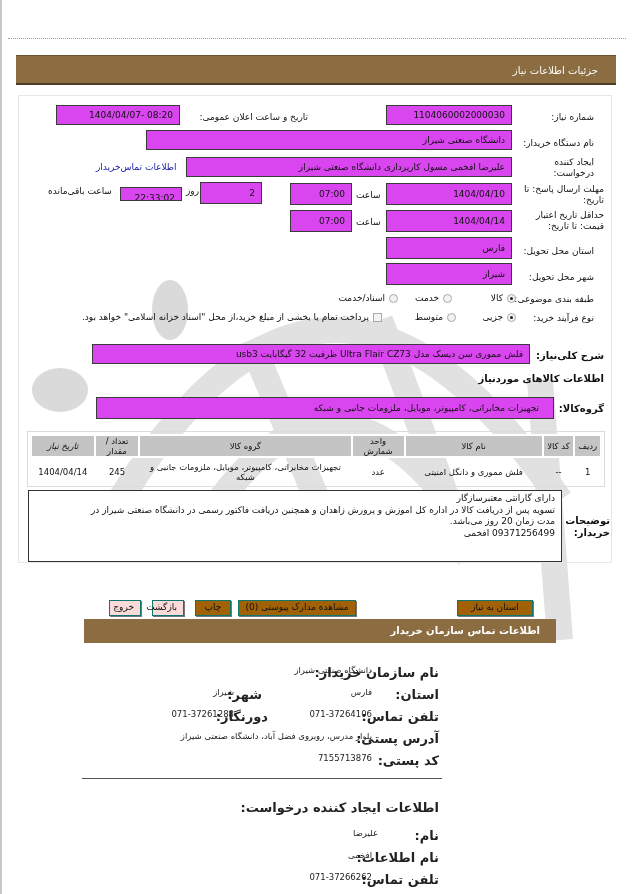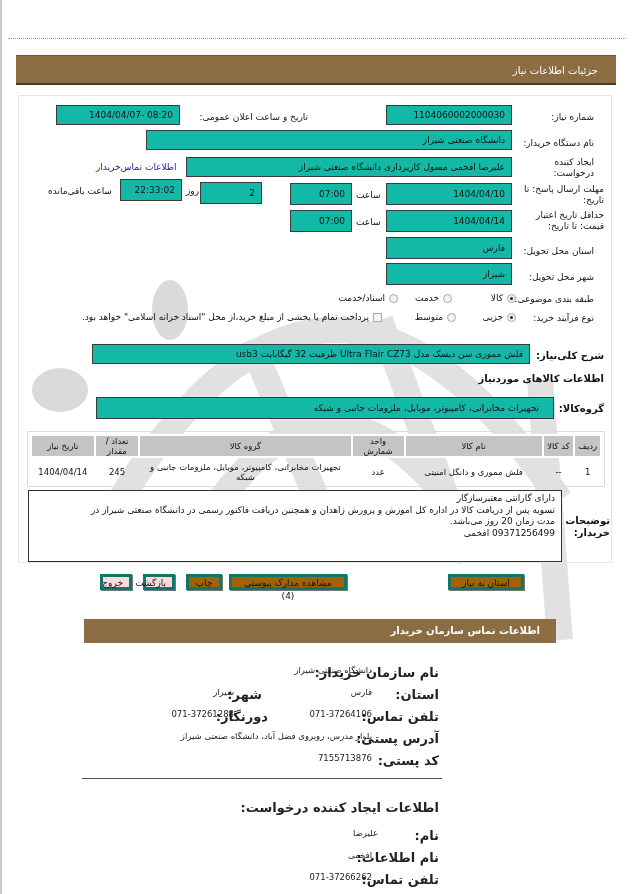--- a/index.html
+++ b/index.html
@@ -19,21 +19,21 @@
       color: #fff; font-size: 10px; line-height: 30px; padding-right: 18px;
     }
     .card {
       position: absolute; left: 18px; width: 594px; top: 95px; height: 468px;
       border: 1px solid #e6e6e6; background: transparent;
     }
     .watermark { position: absolute; left: 0; top: 200px; width: 634px; height: 460px; pointer-events: none; }
     .lbl { position: absolute; font-size: 9px; line-height: 11px; color: #111; white-space: nowrap; }
     .lbl.wrap { white-space: normal; }
     .box {
-      position: absolute; border: 1px solid #3a3a3a; background: #14b8a6;
+      position: absolute; border: 1px solid #3a3a3a; background: #d946ef;
       font-size: 9px; line-height: 18px; padding: 0 6px; white-space: nowrap; overflow: hidden;
       text-align: right;
     }
     .box.ltr { direction: ltr; text-align: right; }
     .link { position: absolute; color: #1a1aa6; font-size: 9px; white-space: nowrap; }
     .radio {
       display: inline-block; width: 9px; height: 9px; border-radius: 50%;
       border: 1px solid #a9a9a9; background: #f2f2f2; vertical-align: middle; position: relative;
     }
     .radio.on::after {
@@ -54,22 +54,22 @@
     table.items td {
       height: 28px; text-align: center; border-top: 1px solid #e3e3e3; line-height: 10px; padding: 0 2px;
     }
     .table-frame { position: absolute; left: 27px; width: 578px; top: 431px; height: 56px; border: 1px solid #dcdcdc; }
     .notes {
       position: absolute; left: 28px; width: 534px; top: 490px; height: 72px; border: 1px solid #333;
       background: #fff; font-size: 9px; line-height: 11.5px; padding: 2px 6px 0 4px; white-space: normal;
     }
     .notes div { white-space: nowrap; }
     .btn {
-      position: absolute; top: 574px; height: 16px; border: 3px solid #0f766e; font-size: 9px; line-height: 13px;
-      text-align: center; padding: 0 6px; box-shadow: 1px 1px 0 #777;
+      position: absolute; top: 600px; height: 16px; border: 1px solid #0f766e; font-size: 9px; line-height: 13px;
+      text-align: center; padding: 0 6px; box-shadow: 1px 1px 0 #777; margin-left: 9px;
     }
     .btn.green { background: #a16207; }
     .btn.red { background: #fbdada; }
     .banner2 {
       position: absolute; left: 84px; width: 472px; top: 619px; height: 24px; background: #8c6d42;
       color: #fff; font-size: 10px; font-weight: bold; line-height: 24px; padding-right: 16px;
     }
     .hr { position: absolute; left: 82px; width: 360px; top: 778px; border-top: 1px solid #555; }
     .clabel { position: absolute; font-size: 13px; font-weight: bold; color: #222; white-space: nowrap; }
     .cval { position: absolute; font-size: 8.5px; color: #222; white-space: nowrap; }
@@ -111,21 +111,21 @@
 <span class="lbl wrap" style="right:40px; top:157px; width:70px;">ایجاد کننده درخواست:</span>
 <div class="box" style="left:186px; top:157px; width:326px; height:20px;">علیرضا افخمی مسول  کارپردازی دانشگاه  صنعتی شیراز</div>
 <span class="link" style="left:96px; top:162px;">اطلاعات تماس‌خریدار</span>
 
 <span class="lbl wrap" style="right:30px; top:184px; width:84px;">مهلت ارسال پاسخ: تا تاریخ:</span>
 <div class="box ltr" style="left:386px; top:183px; width:126px; height:22px; line-height:20px;">1404/04/10</div>
 <span class="lbl" style="left:356px; top:190px;">ساعت</span>
 <div class="box ltr" style="left:290px; top:183px; width:62px; height:22px; line-height:20px;">07:00</div>
 <div class="box ltr" style="left:200px; top:182px; width:62px; height:22px; line-height:20px;">2</div>
 <span class="lbl" style="left:186px; top:186px;">روز</span>
-<div class="box ltr" style="left:120px; top:179px; width:62px; height:22px; line-height:20px;">22:33:02</div>
+<div class="box ltr" style="left:120px; top:187px; width:62px; height:14px; line-height:20px;">22:33:02</div>
 <span class="lbl" style="left:48px; top:186px;">ساعت باقی‌مانده</span>
 
 <span class="lbl wrap" style="right:30px; top:210px; width:84px;">حداقل تاریخ اعتبار قیمت: تا تاریخ:</span>
 <div class="box ltr" style="left:386px; top:210px; width:126px; height:22px; line-height:20px;">1404/04/14</div>
 <span class="lbl" style="left:356px; top:217px;">ساعت</span>
 <div class="box ltr" style="left:290px; top:210px; width:62px; height:22px; line-height:20px;">07:00</div>
 
 <span class="lbl" style="right:40px; top:246px;">استان محل تحویل:</span>
 <div class="box" style="left:386px; top:237px; width:126px; height:22px; line-height:20px;">فارس</div>
 <span class="lbl" style="right:40px; top:272px;">شهر محل تحویل:</span>
@@ -151,21 +151,21 @@
 <div class="table-frame"></div>
 <table class="items">
   <thead>
     <tr>
       <th style="width:18px;">ردیف</th>
       <th style="width:30px;">کد کالا</th>
       <th style="width:130px;">نام کالا</th>
       <th style="width:50px;">واحد شمارش</th>
       <th style="width:200px;">گروه کالا</th>
       <th style="width:42px;">تعداد / مقدار</th>
-      <th style="width:60px;">تاریخ نیاز</th>
+      <th style="width:60px;font-style:italic;">تاریخ نیاز</th>
     </tr>
   </thead>
   <tbody>
     <tr>
       <td>1</td>
       <td>--</td>
       <td>فلش مموری و دانگل امنیتی</td>
       <td>عدد</td>
       <td>تجهیزات  مخابراتی، کامپیوتر،  موبایل، ملزومات  جانبی و شبکه</td>
       <td>245</td>
@@ -176,21 +176,21 @@
 
 <span class="lbl bold wrap" style="right:24px; top:515px; width:44px; font-size:10px; line-height:12px;">توضیحات خریدار:</span>
 <div class="notes">
   <div>دارای  گارانتی  معتبر‌سازگار</div>
   <div> تسویه پس از دریافت کالا در اداره کل اموزش و پرورش زاهدان و  همچنین دریافت فاکتور رسمی در دانشگاه  صنعتی شیراز در</div>
   <div>مدت زمان 20 روز می‌باشد.</div>
   <div>09371256499 افخمی</div>
 </div>
 
 <div class="btn green" style="left:448px; width:76px;">استان به نیاز</div>
-<div class="btn green" style="left:229px; width:118px; left:229px;">مشاهده مدارک پیوستی (4)</div>
+<div class="btn green" style="left:229px; width:118px; left:229px;">مشاهده مدارک پیوستی (0)</div>
 <div class="btn green" style="left:186px; width:36px; left:186px;">چاپ</div>
 <div class="btn red" style="left:143px; width:32px;">بازگشت</div>
 <div class="btn red" style="left:100px; width:32px;">خروج</div>
 
 <div class="banner2">
   <span>اطلاعات تماس سازمان خریدار</span>
 </div>
 
 <span class="clabel" style="right:195px; top:665px;">نام سازمان خریدار:</span>
 <span class="cval" style="right:262px; top:665px;">دانشگاه صنعتی شیراز</span>

